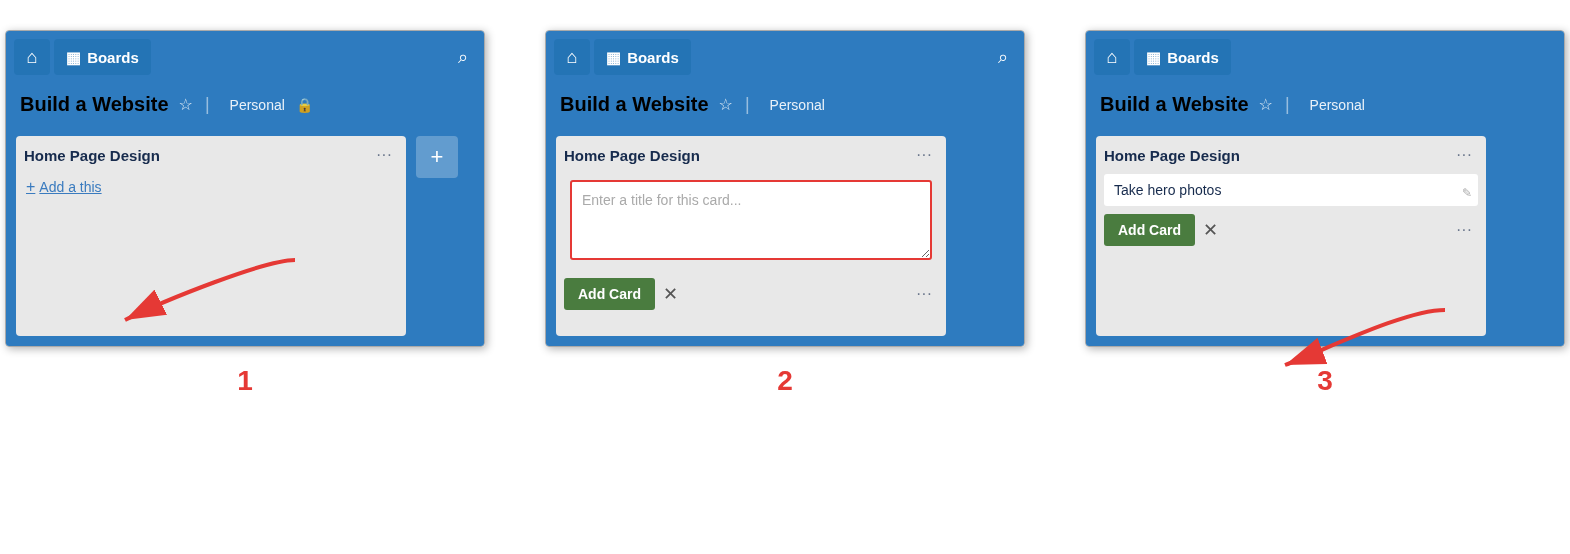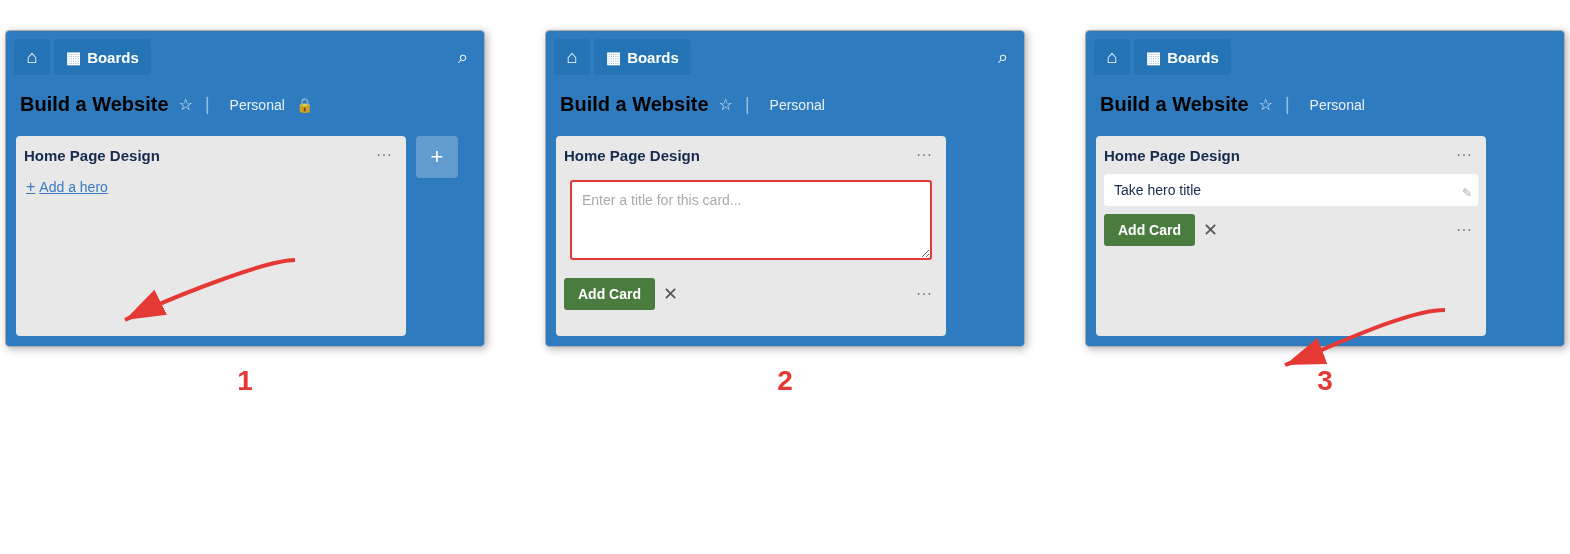--- a/index.html
+++ b/index.html
@@ -347,21 +347,21 @@
         </div>
 
         <div class="board-body">
           <div class="board-list">
             <div class="list-header">
               <span class="list-title">Home Page Design</span>
               <button class="list-menu-btn">···</button>
             </div>
             <div class="add-card-link">
               <span class="add-card-plus">+</span>
-              <span>Add a hero</span>
+              <span>Add a this</span>
             </div>
           </div>
           <button class="add-list-btn">+</button>
         </div>
       </div>
 
       <svg class="arrow-overlay" style="top:220px;left:60px;width:260px;height:90px;" viewBox="0 0 260 90">
         <defs>
           <marker id="arrowhead1" markerWidth="10" markerHeight="7" refX="10" refY="3.5" orient="auto">
             <polygon points="0 0, 10 3.5, 0 7" fill="#e53935"></polygon>
@@ -443,21 +443,21 @@
         </div>
 
         <div class="board-body">
           <div class="board-list">
             <div class="list-header">
               <span class="list-title">Home Page Design</span>
               <button class="list-menu-btn">···</button>
             </div>
 
             <div class="board-card">
-              <span>Take hero title</span>
+              <span>Take hero photos</span>
               <span class="card-edit-icon">✎</span>
             </div>
 
             <div class="card-actions">
               <button class="add-card-btn">Add Card</button>
               <button class="cancel-btn">✕</button>
               <button class="card-options-btn">···</button>
             </div>
           </div>
         </div>

